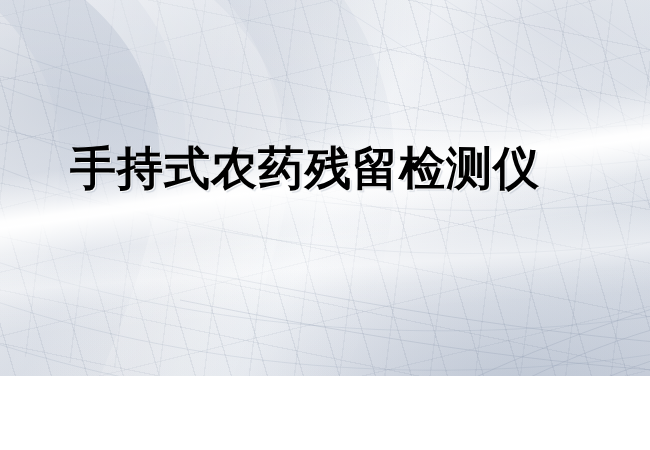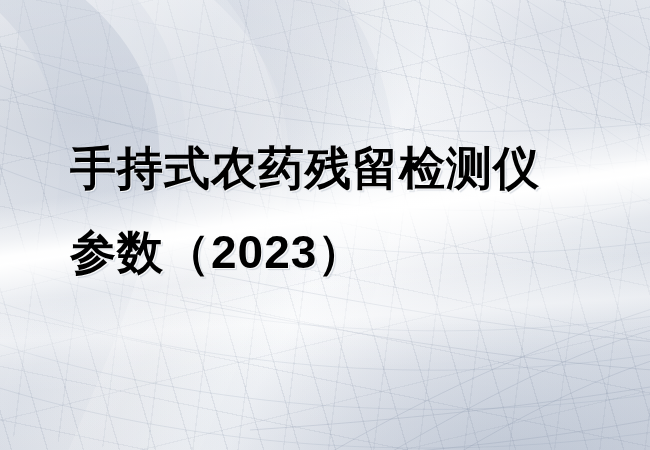--- a/index.html
+++ b/index.html
@@ -7,21 +7,21 @@
     padding: 0;
     background: #ffffff;
   }
   body {
     font-family: "Liberation Sans", "DejaVu Sans", sans-serif;
   }
 
   #banner {
     position: relative;
     width: 650px;
-    height: 450px;
+    height: 376px;
     overflow: hidden;
     background: #e9ecf0;
   }
 
   
 
   .bg-layer {
     position: absolute;
     inset: 0;
     pointer-events: none;
@@ -248,16 +248,15 @@
       <path d="M 330 0 L 660 210"></path>
     </g>
   </svg>
 
   <div class="bg-layer" id="bg-sweep"></div>
   <div class="bg-layer" id="bg-sweep2"></div>
   <div class="bg-layer" id="bg-flatten"></div>
 
   <div id="title-block">
     <span class="title-line">手持式农药残留检测仪</span>
-    <span class="title-line">参数（2023）</span>
   </div>
 
 </div>
 
 </body></html>

